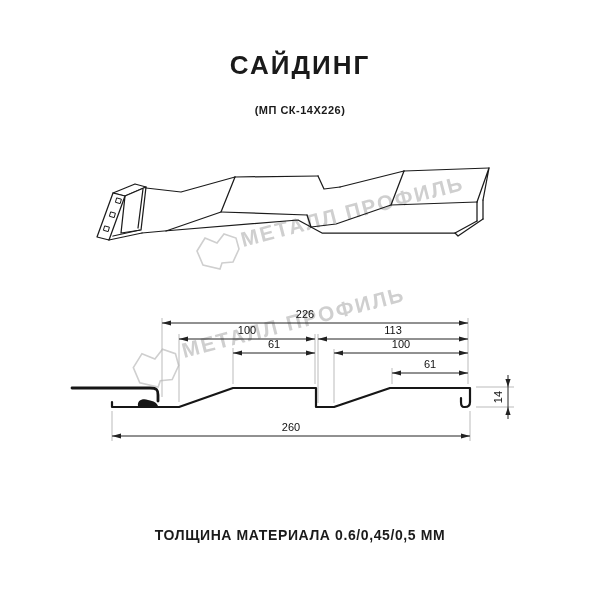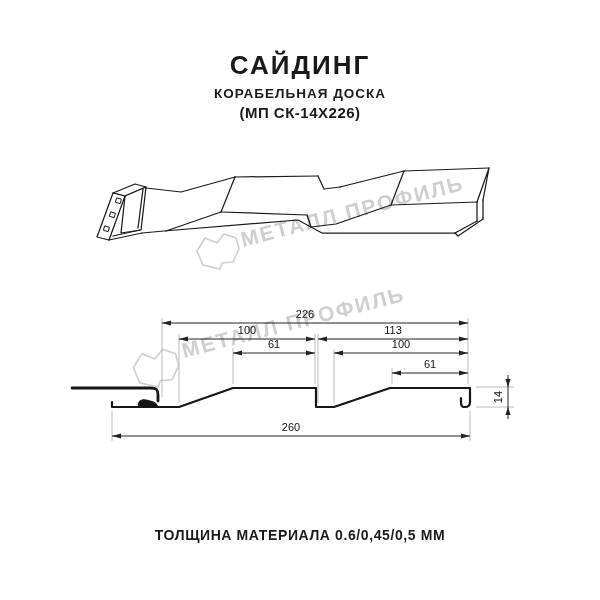--- a/index.html
+++ b/index.html
@@ -1,33 +1,32 @@
 <!DOCTYPE html>
 <html><head>
 <meta charset="utf-8">
 <style>
   html,body{margin:0;padding:0;background:#fff;}
   .canvas{position:relative;width:600px;height:600px;background:#ffffff;overflow:hidden;
           font-family:"Liberation Sans","DejaVu Sans",sans-serif;color:#1a1a1a;}
   .hdr{position:absolute;left:0;right:0;text-align:center;}
   .title{top:50px;font-size:26px;font-weight:bold;letter-spacing:2px;}
   .subtitle{top:86px;font-size:13.5px;font-weight:bold;letter-spacing:1px;}
-  .model{top:104px;font-size:15px;font-weight:bold;letter-spacing:.5px;}
+  .model{top:104px;font-size:11px;font-weight:bold;letter-spacing:.5px;}
   .footer{top:527px;font-size:14px;font-weight:bold;letter-spacing:.6px;}
   svg{position:absolute;left:0;top:0;}
   .wm-text{font-weight:bold;font-size:21px;letter-spacing:2px;}
   .dim-label{font-size:11px;fill:#111;}
 </style>
 </head>
 <body>
 
 <div class="canvas">
 
   <div class="hdr title">САЙДИНГ</div>
-  <div class="hdr subtitle">КОРАБЕЛЬНАЯ ДОСКА</div>
   <div class="hdr model">(МП СК-14Х226)</div>
 
   <svg width="600" height="600" viewBox="0 0 600 600">
 
     <g stroke="none" fill="#cfcfcf">
       <path d="M4,21 L12,8 L24,13 L31,4 L43,8 L46,19 L40,32 L29,33 L27,39 L10,35 Z" transform="translate(193,230)" fill="none" stroke="#cfcfcf" stroke-width="1.6"></path>
       <text class="wm-text" transform="translate(243,247) rotate(-14.5)">МЕТАЛЛ ПРОФИЛЬ</text>
     </g>
     <g stroke="none" fill="#cfcfcf">
       <path d="M4,21 L12,8 L24,13 L31,4 L43,8 L46,19 L40,32 L29,33 L27,39 L10,35 Z" transform="translate(129,345) scale(1.08)" fill="none" stroke="#cfcfcf" stroke-width="1.5"></path>

